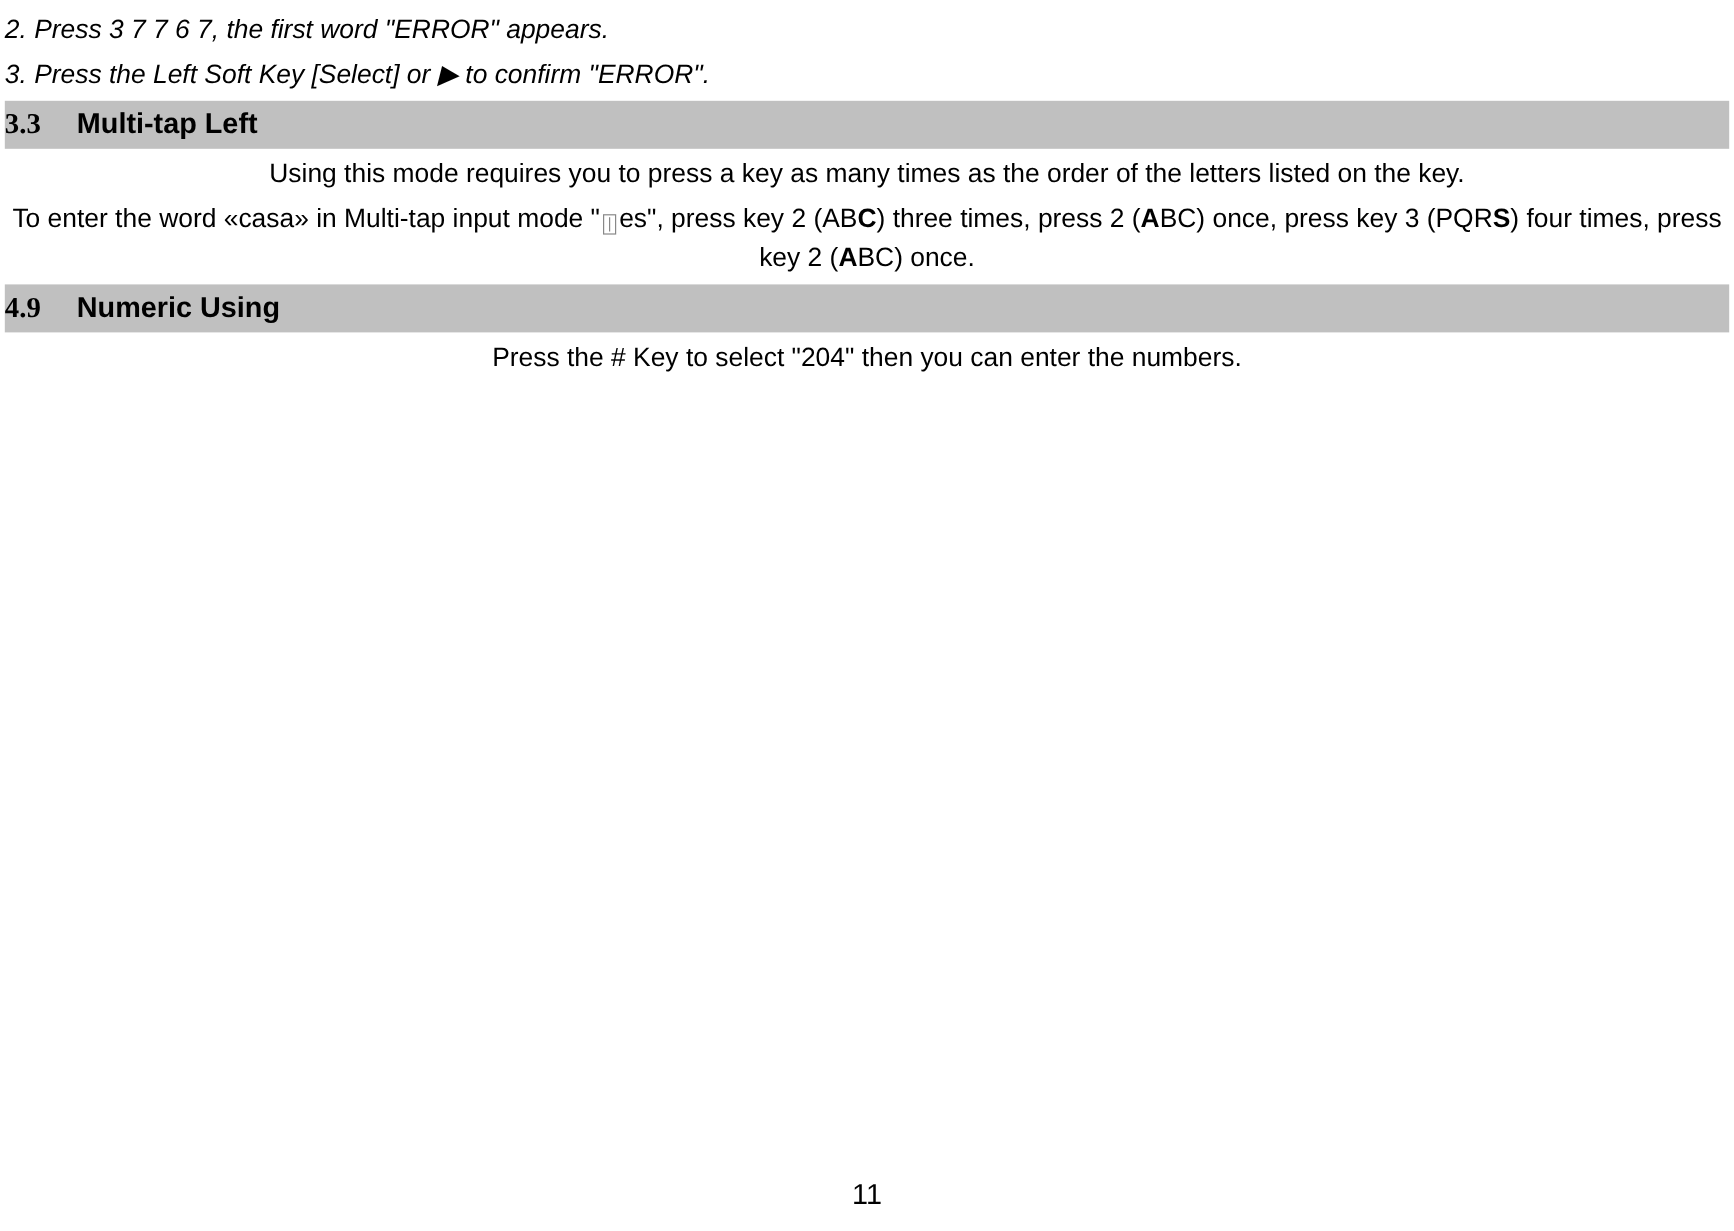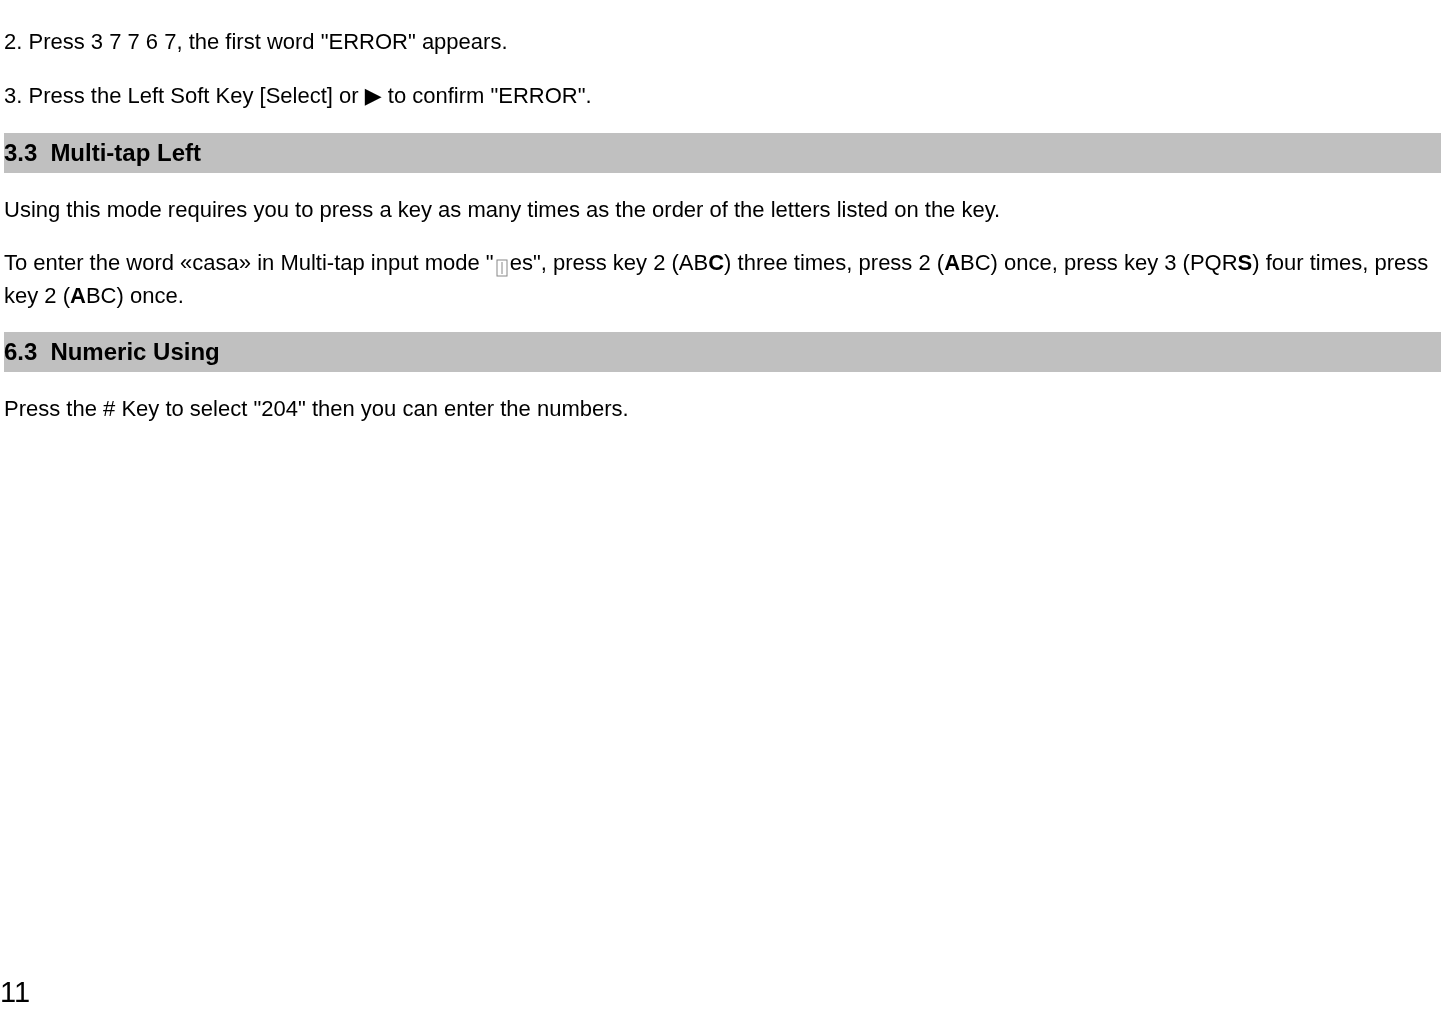--- a/index.html
+++ b/index.html
@@ -8,47 +8,50 @@
       margin: 0;
       padding: 4px 4px 20px 4px;
       color: #000;
       line-height: 1.5;
       width: 1445px;
       height: 1026px;
       box-sizing: border-box;
       position: relative;
     }
     .step {
-      margin: 21px 0;
+      margin: 4px 0;
+      font-style: italic;
     }
     .section-header {
       background-color: #c0c0c0;
       font-weight: bold;
       font-size: 24px;
       padding: 2px 0;
       margin-top: 6px;
       width: 100%;
     }
     .section-number {
       display: inline-block;
-      margin-right: 13px;
+      margin-right: 30px;
+      font-family: Liberation Serif, serif;
     }
     .paragraph {
-      margin: 20px 0;
+      margin: 4px 0;
+      text-align: center;
     }
     .bold {
       font-weight: bold;
     }
     .page-number {
       position: absolute;
       bottom: 12px;
       left: 0;
       right: 0;
-      text-align: left;
-      font-size: 29px;
+      text-align: center;
+      font-size: 24px;
     }
     .icon-placeholder {
       display: inline-block;
       width: 14px;
       height: 20px;
       vertical-align: middle;
       position: relative;
       margin: 0 1px;
     }
     .icon-placeholder svg {
@@ -69,18 +72,18 @@
 <div class="paragraph">Using this mode requires you to press a key as many times as the order of the letters listed on the key.</div>
 
 <div class="paragraph">
   <span>To enter the word «casa» in Multi-tap input mode "</span><span class="icon-placeholder"><svg viewBox="0 0 14 20">
         <rect x="2" y="2" width="10" height="16" fill="none" stroke="#888" stroke-width="1"></rect>
         <line x1="7" y1="4" x2="7" y2="16" stroke="#888" stroke-width="1"></line>
       </svg></span><span>es", press key 2 (AB</span><span class="bold">C</span><span>) three times, press 2 (</span><span class="bold">A</span><span>BC) once, press key 3 (PQR</span><span class="bold">S</span><span>) four times, press key 2 (</span><span class="bold">A</span><span>BC) once.</span>
 </div>
 
 <div class="section-header">
-  <span class="section-number">6.3</span><span>Numeric Using</span>
+  <span class="section-number">4.9</span><span>Numeric Using</span>
 </div>
 
 <div class="paragraph">Press the # Key to select "204" then you can enter the numbers.</div>
 
 <div class="page-number">11</div>
 
 </body></html>

